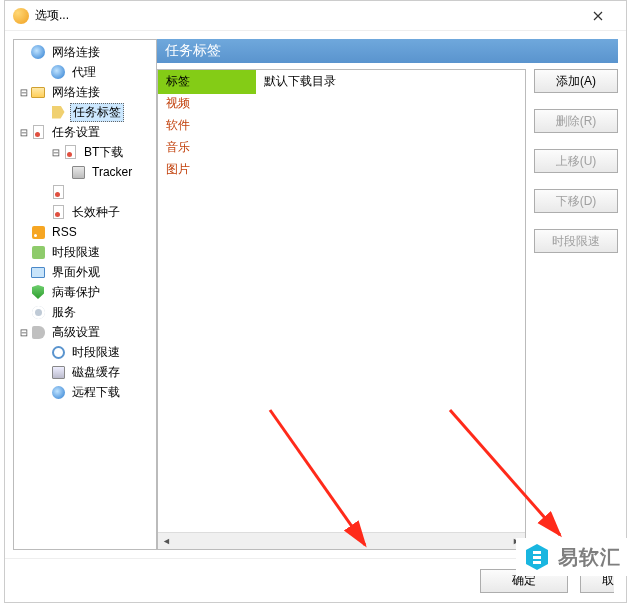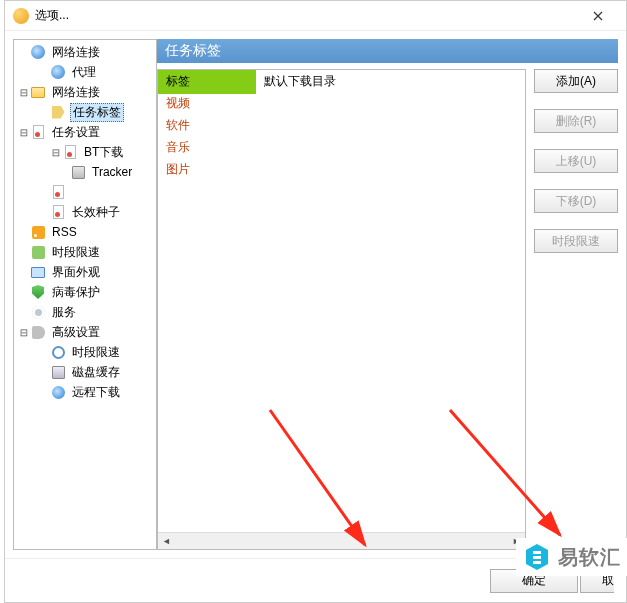--- a/index.html
+++ b/index.html
@@ -29,21 +29,21 @@
 .list-col-dir { flex: 1; }
 .list-row { display: flex; height: 22px; align-items: center; }
 .list-row.header .list-cell:first-child { background: #84cc16; }
 .list-row.data .list-cell { color: #c2410c; }
 .scrollbar-h { height: 17px; background: #f0f0f0; border-top: 1px solid #ddd; display: flex; align-items: center; }
 .sb-btn { width: 17px; height: 17px; display: flex; align-items: center; justify-content: center; color: #555; font-size: 9px; cursor: pointer; }
 .sb-track { flex: 1; }
 .btn-col { width: 84px; display: flex; flex-direction: column; gap: 16px; }
 .win-btn { height: 24px; background: linear-gradient(to bottom, #fcfcfc, #e9e9e9); border: 1px solid #adadad; cursor: pointer; display: flex; align-items: center; justify-content: center; font-size: 12px; }
 .win-btn.disabled { color: #a0a0a0; cursor: default; }
-.footer { height: 44px; border-top: 1px solid #eee; display: flex; align-items: center; justify-content: flex-end; padding: 0 12px; gap: 2px; }
+.footer { height: 44px; border-top: 1px solid #eee; display: flex; align-items: center; justify-content: flex-end; padding: 0 12px; gap: 12px; }
 .footer .win-btn { width: 88px; }
 .footer .win-btn.cut { width: 34px; border-right: none; justify-content: flex-end; padding-right: 0; overflow: hidden; }
 .logo-overlay { position: absolute; bottom: 27px; right: 0; display: flex; align-items: center; background: #fff; padding: 4px 6px; gap: 6px; }
 .logo-overlay .logotxt { font-size: 20px; color: #7e7e7e; font-weight: bold; letter-spacing: 1px; }
 .arrow { position: absolute; pointer-events: none; }
 
 .ic-globe { background: radial-gradient(circle at 40% 40%, #bfe3ff, #2a7bd0); border-radius: 50%; width: 14px; height: 14px; }
 .ic-folder { width: 14px; height: 11px; background: #ffd877; border: 1px solid #d0a030; border-radius: 1px; }
 .ic-folder.open { background: linear-gradient(#ffe9a8,#ffcf5a); }
 .ic-page { width: 11px; height: 14px; background: #fff; border: 1px solid #bbb; position:relative; }

